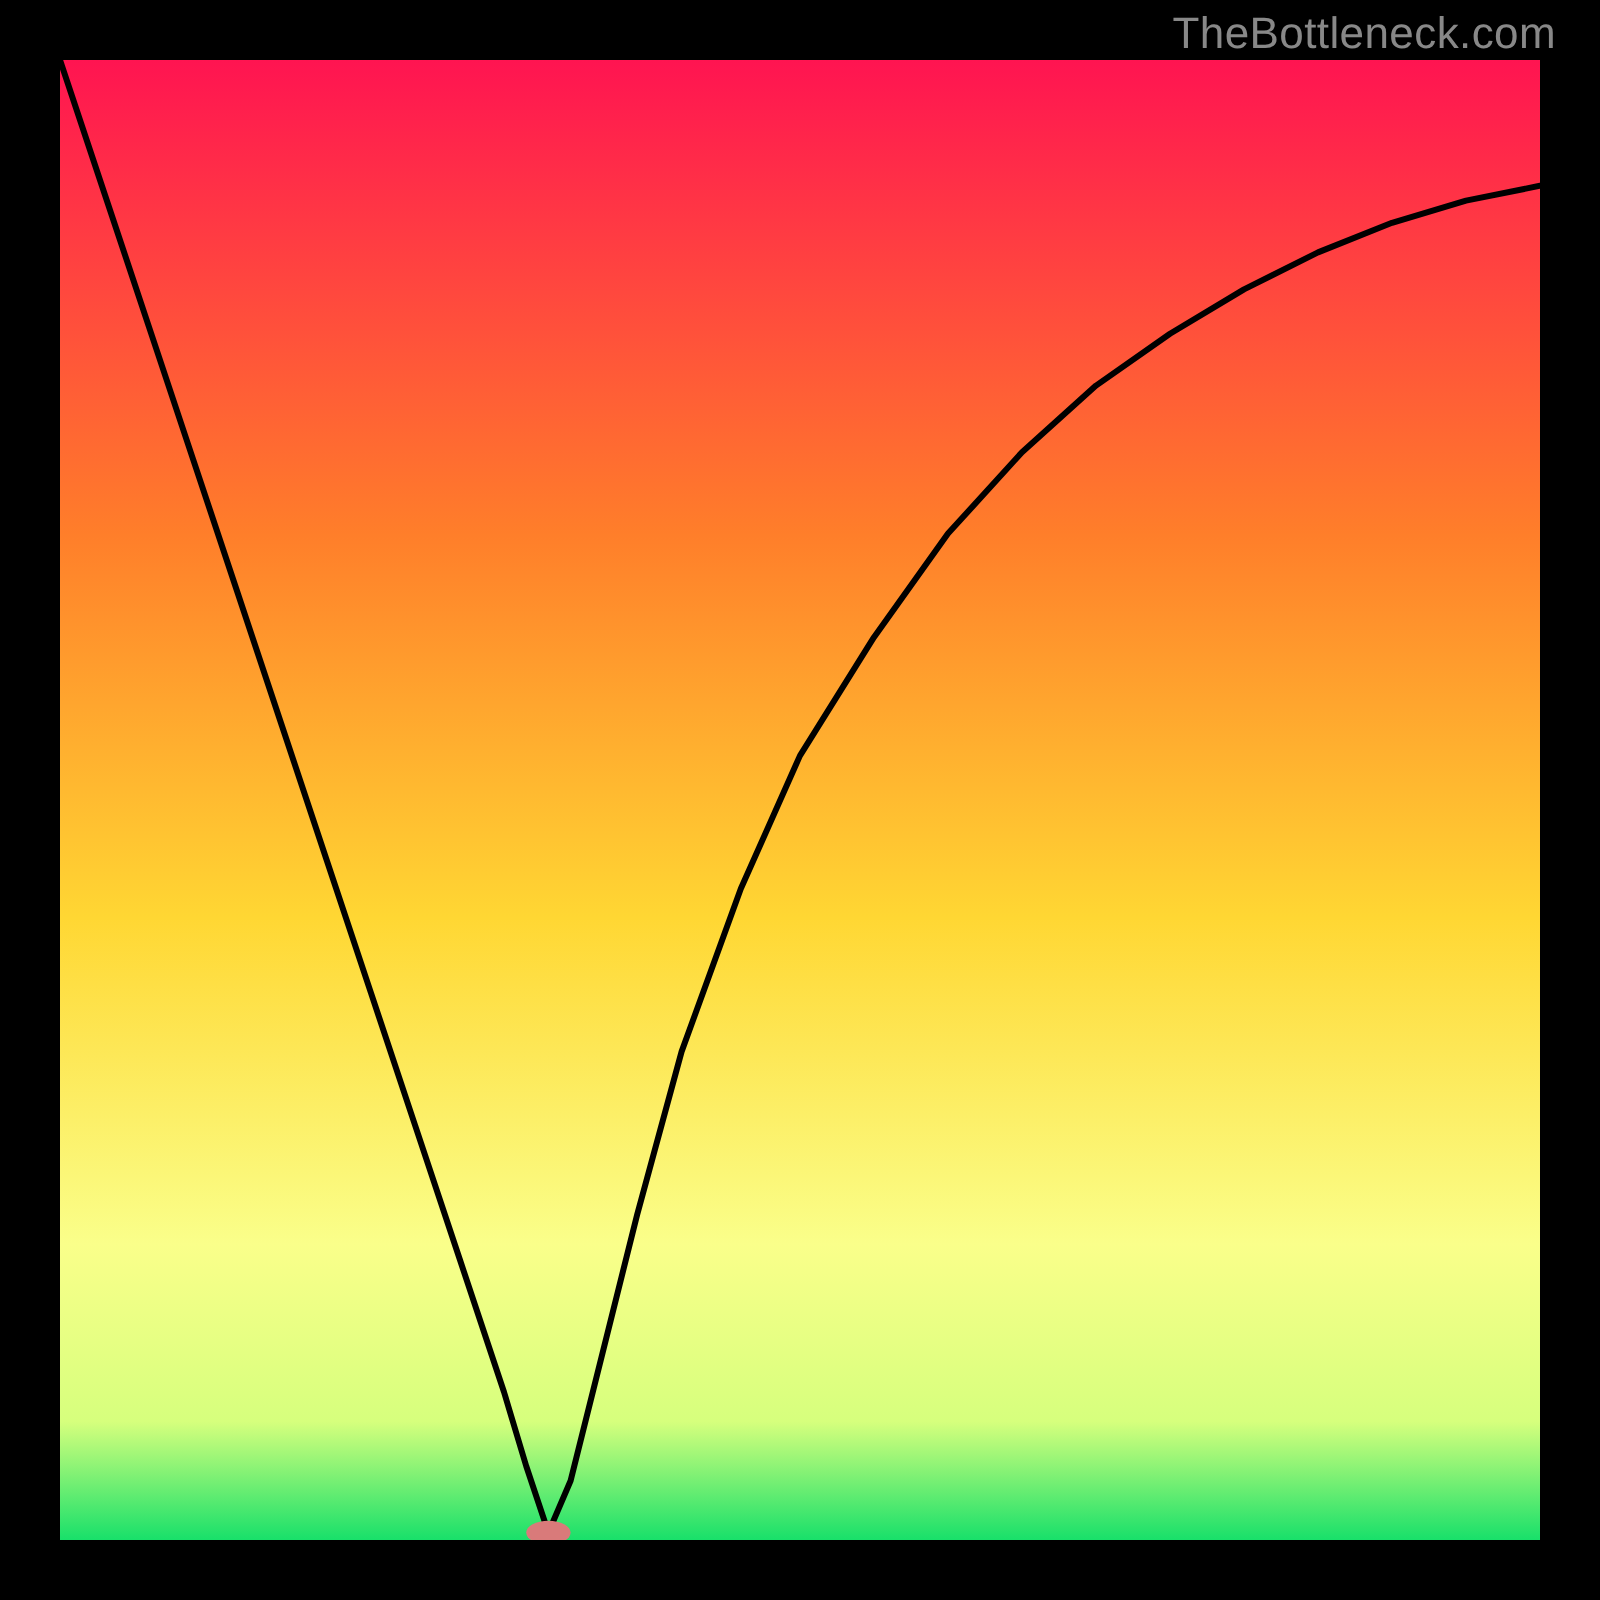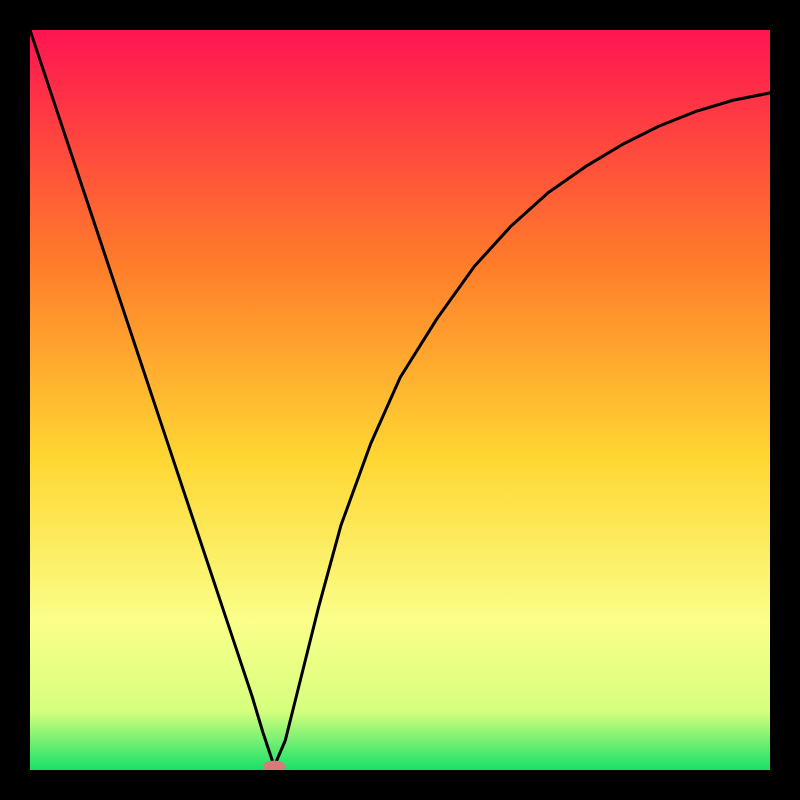--- a/index.html
+++ b/index.html
@@ -41,20 +41,21 @@
     height: 740px;
   }
   .marker {
     fill: #d97a7a;
   }
 </style>
 </head>
 <body>
 
 <div class="frame">
+  <div class="watermark">TheBottleneck.com</div>
   <div class="plot-area">
     <svg id="chart-svg" viewBox="0 0 740 740" preserveAspectRatio="none">
       <defs>
         <linearGradient id="bg-grad" x1="0" y1="0" x2="0" y2="1">
           <stop id="g0" offset="0%" stop-color="#ff1451"></stop>
           <stop id="g1" offset="32%" stop-color="#ff7e2a"></stop>
           <stop id="g2" offset="58%" stop-color="#ffd733"></stop>
           <stop id="g3" offset="80%" stop-color="#faff8a"></stop>
           <stop id="g4" offset="92%" stop-color="#d6ff7d"></stop>
           <stop id="g5" offset="100%" stop-color="#18e06a"></stop>

